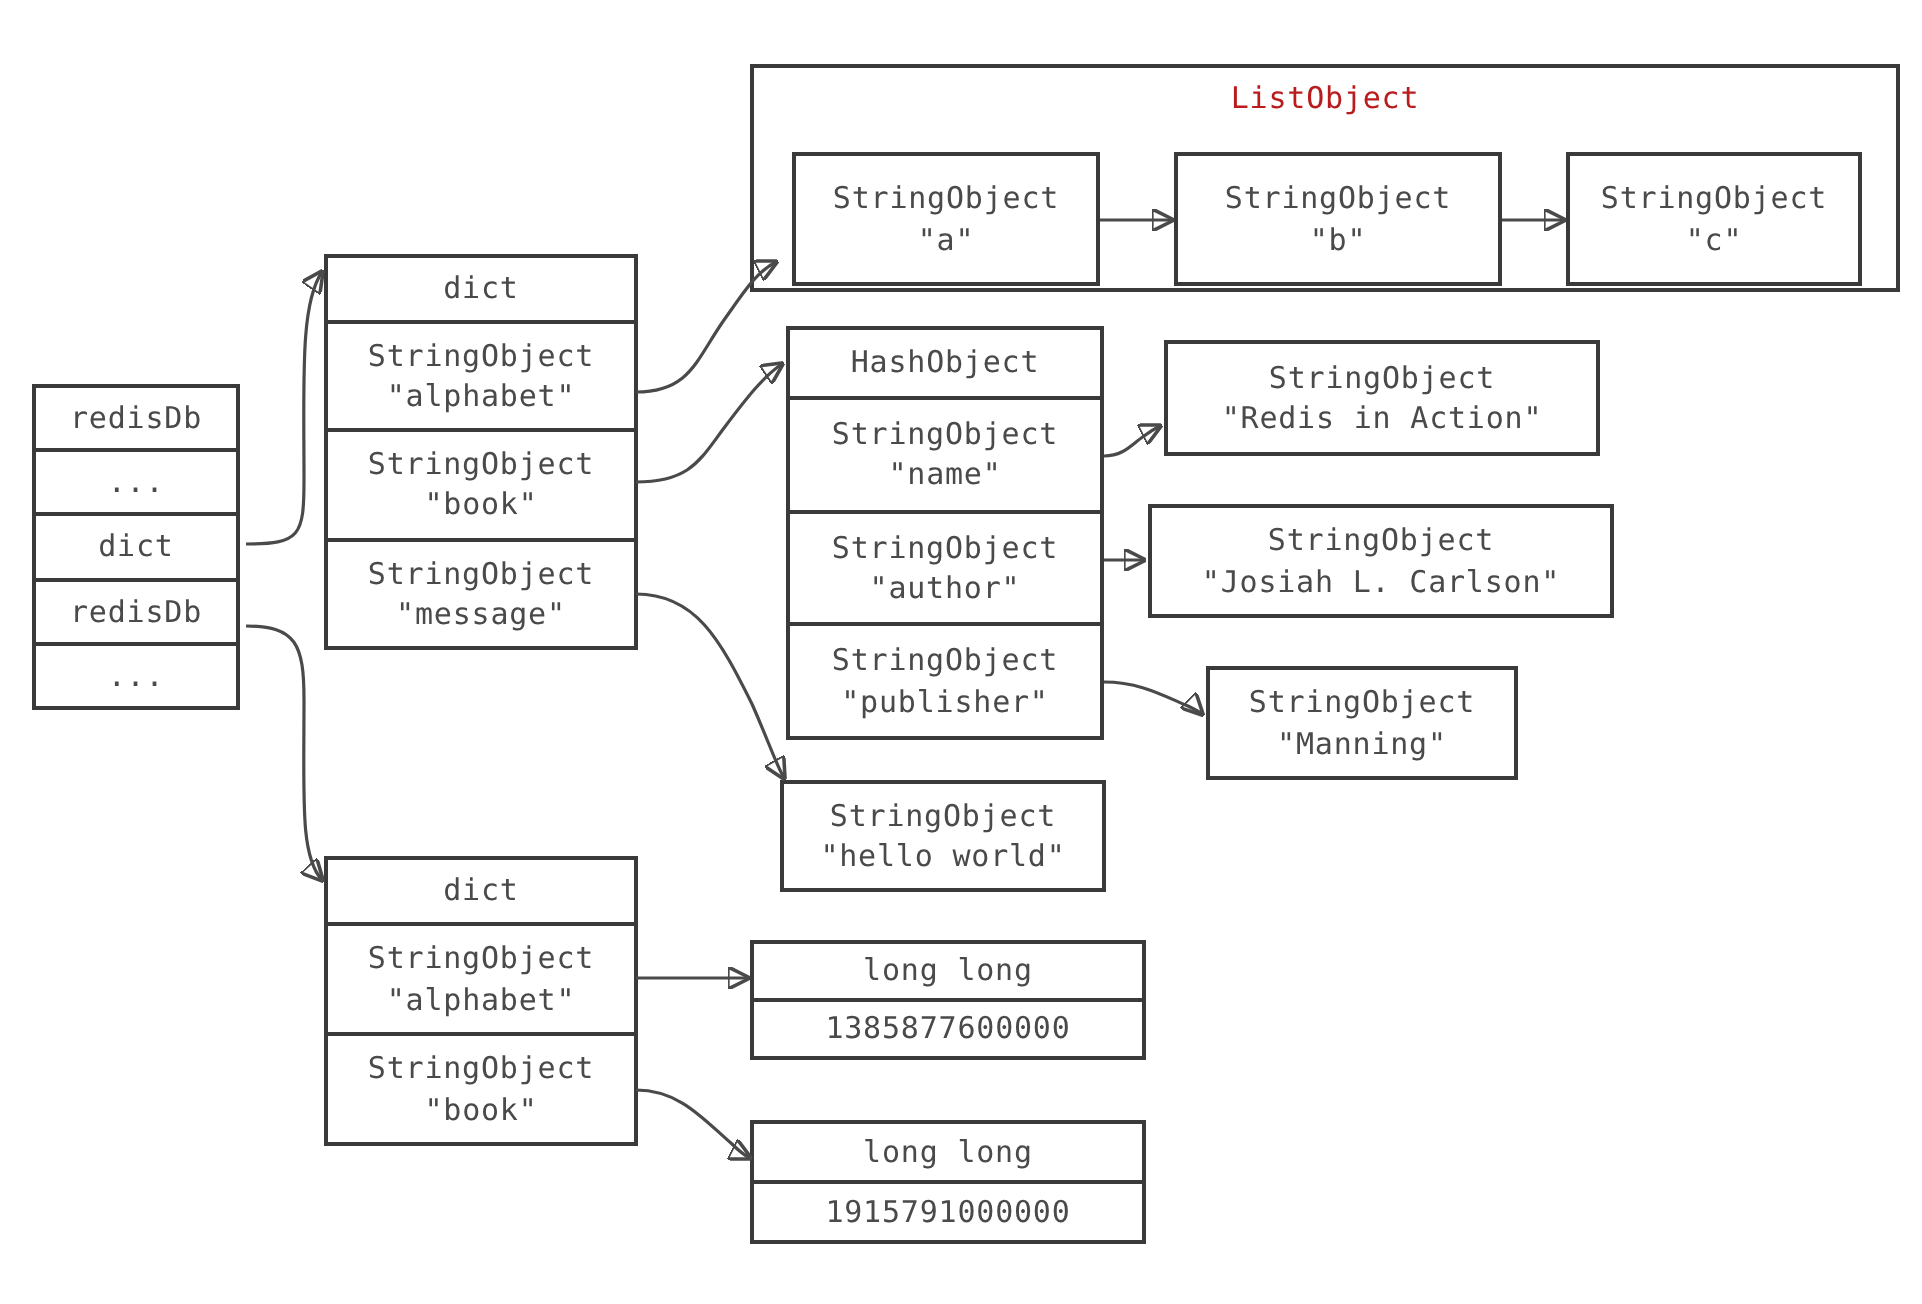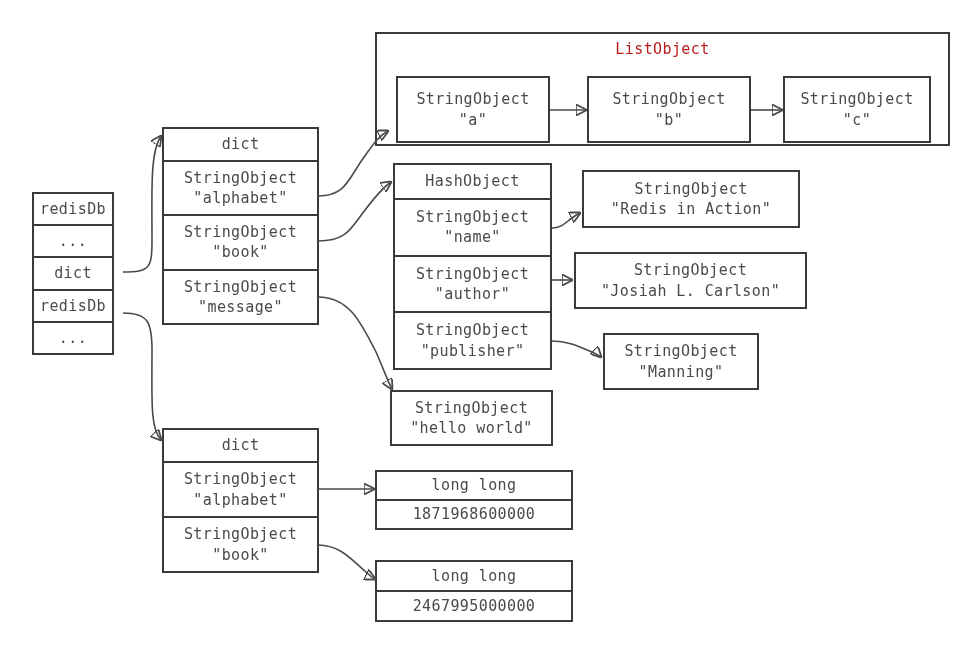--- a/index.html
+++ b/index.html
@@ -106,21 +106,21 @@
     <path d="M 552 341 C 570 341 582 348 594 353 C 598 355 600 356 601 357" marker-end="url(#arrow)"></path>
 
     <path d="M 318 489 L 374 489" marker-end="url(#arrow)"></path>
 
     <path d="M 318 545 C 340 545 352 560 366 572 C 371 577 373 578 375 579" marker-end="url(#arrow)"></path>
 
     <path d="M 550 110 L 586 110" marker-end="url(#arrow)"></path>
     <path d="M 751 110 L 782 110" marker-end="url(#arrow)"></path>
   </svg>
 
-  <div class="box" style="left:32px; top:192px; width:82px; height:163px;">
+  <div class="box" style="left:16px; top:192px; width:104px; height:163px;">
     <div class="cell">
       <span class="l1">redisDb</span>
     </div>
     <div class="cell">
       <span class="l1">...</span>
     </div>
     <div class="cell">
       <span class="l1">dict</span>
     </div>
     <div class="cell">
@@ -232,26 +232,26 @@
       <span class="l1">StringObject</span>
       <span class="l2">"hello world"</span>
     </div>
   </div>
 
   <div class="box" style="left:375px; top:470px; width:198px; height:60px;">
     <div class="cell">
       <span class="l1">long long</span>
     </div>
     <div class="cell">
-      <span class="l1">1871968600000</span>
+      <span class="l1">1385877600000</span>
     </div>
   </div>
 
   <div class="box" style="left:375px; top:560px; width:198px; height:62px;">
     <div class="cell">
       <span class="l1">long long</span>
     </div>
     <div class="cell">
-      <span class="l1">2467995000000</span>
+      <span class="l1">1915791000000</span>
     </div>
   </div>
 
 </div>
 
 </body></html>

